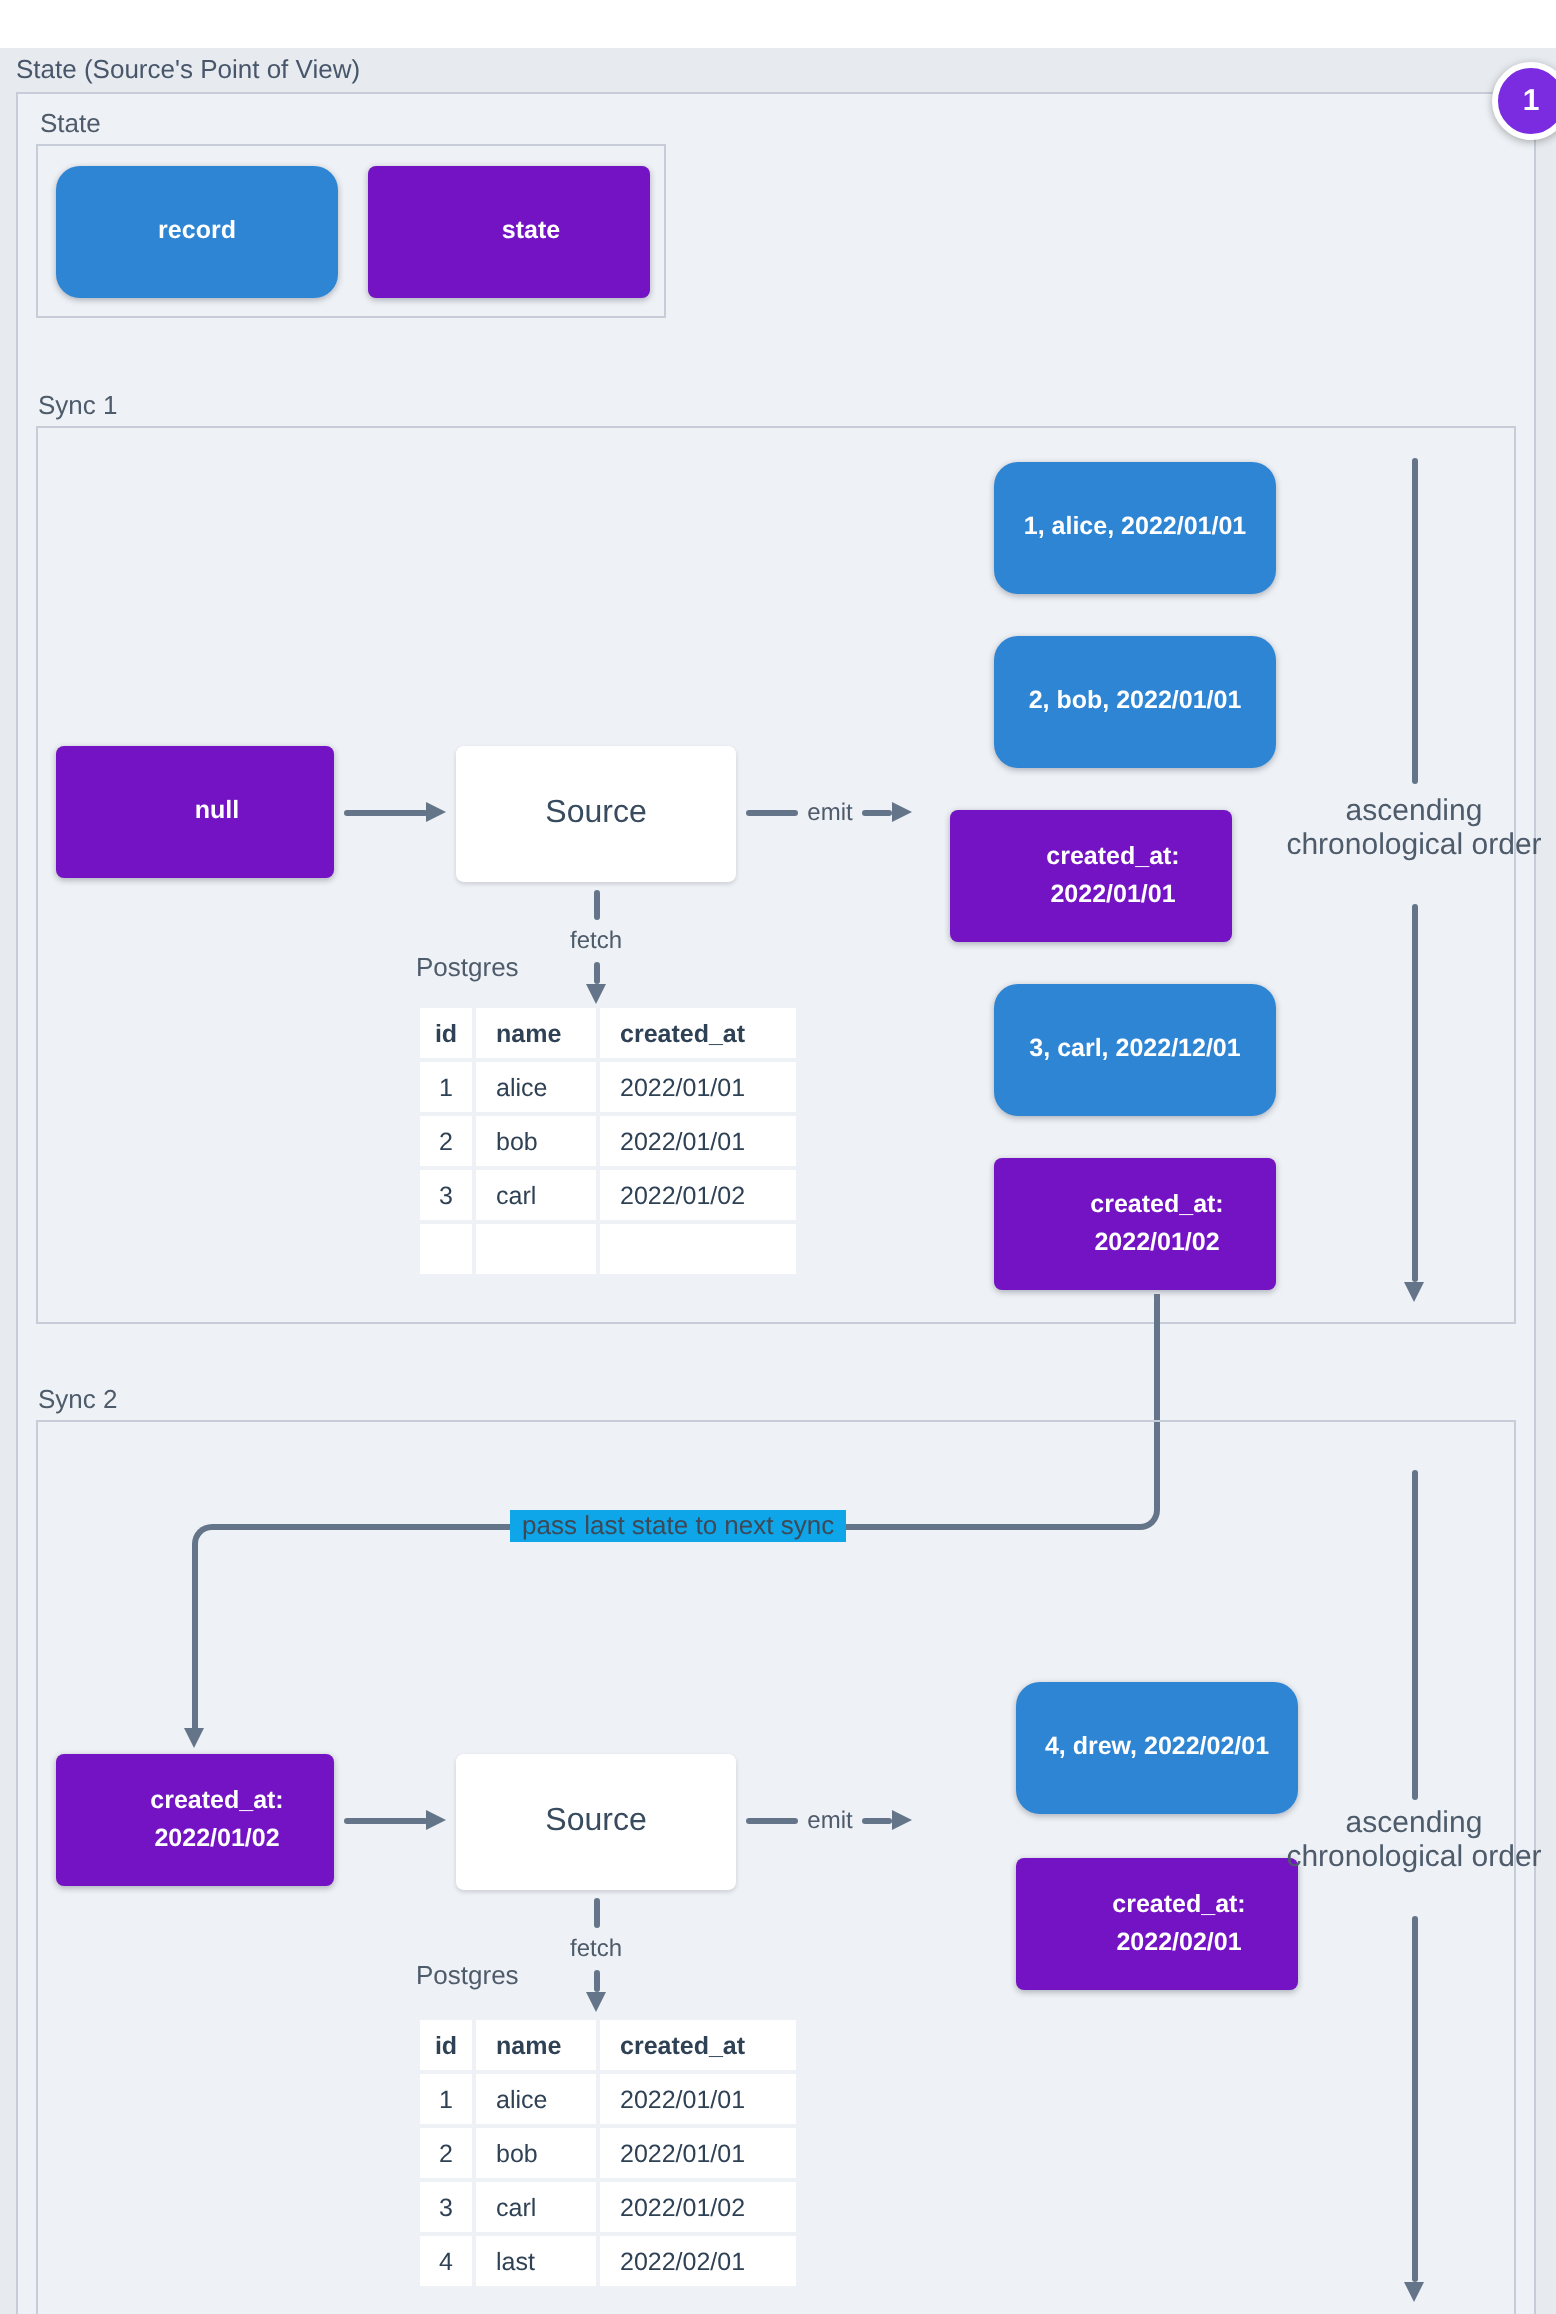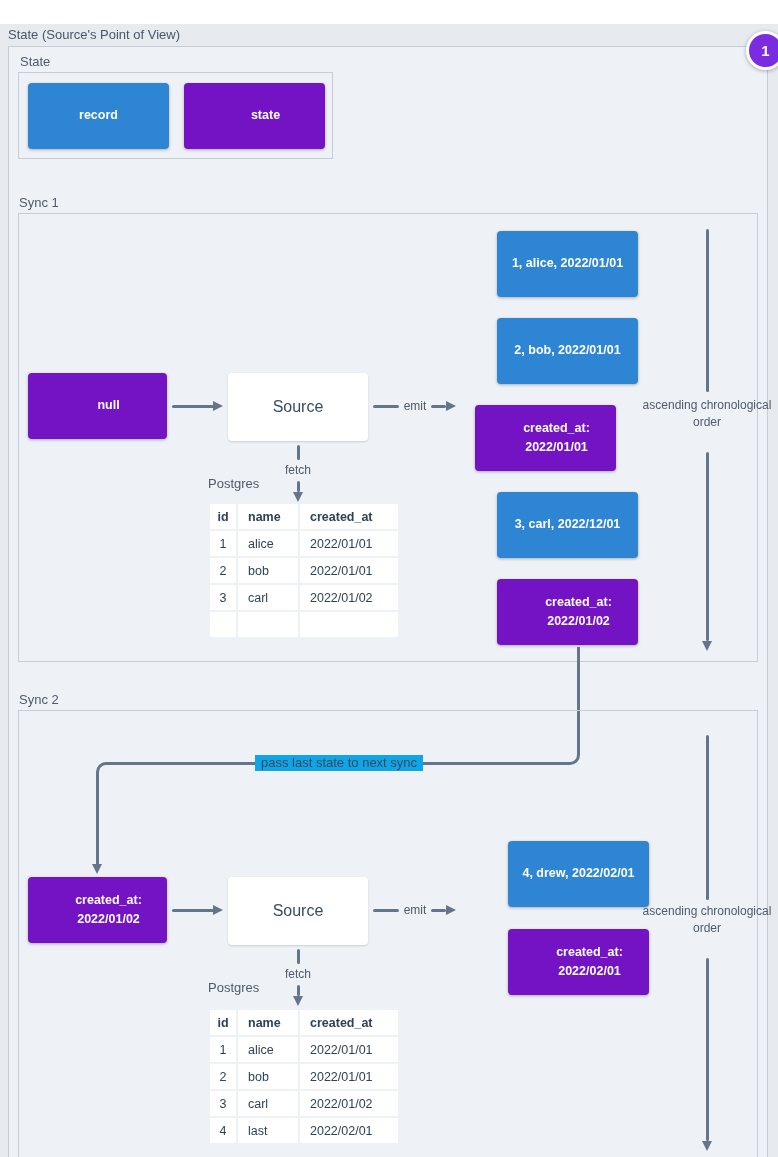--- a/index.html
+++ b/index.html
@@ -12,33 +12,33 @@
   }
   .panel{position:absolute;border:1px solid #c6cdd8;box-sizing:border-box;}
   .panel.fill{background:#eef1f5;}
   .grouplabel{position:absolute;font-size:13px;color:#4e5b6b;white-space:nowrap;}
   .cbox{
     position:absolute;width:141px;height:66px;border-radius:4px;
     display:flex;align-items:center;justify-content:center;text-align:center;
     color:#fff;font-weight:bold;font-size:12.5px;line-height:1.55;
     box-shadow:0 1px 3px rgba(40,50,70,.35);box-sizing:border-box;padding:0 10px;
   }
-  .record{background:#2e85d4;white-space:nowrap;}
+  .record{background:#2e85d4;white-space:nowrap;border-radius:12px;}
   .state{background:#7413c4;padding-left:32px;}
   .whitebox{
     position:absolute;width:140px;height:68px;background:#ffffff;border-radius:4px;
     display:flex;align-items:center;justify-content:center;
     color:#394b5e;font-size:16px;box-shadow:0 1px 2px rgba(40,50,70,.18);
   }
   .hline{position:absolute;height:3px;background:#64758a;border-radius:2px;}
   .vline{position:absolute;width:3px;background:#64758a;border-radius:2px;}
   .arr-r{position:absolute;width:0;height:0;border-top:5.5px solid transparent;border-bottom:5.5px solid transparent;border-left:10px solid #64758a;}
   .arr-d{position:absolute;width:0;height:0;border-left:5.5px solid transparent;border-right:5.5px solid transparent;border-top:10px solid #64758a;}
   .flowlabel{position:absolute;font-size:12px;color:#4e5b6b;text-align:center;}
-  .ordernote{position:absolute;width:130px;text-align:center;font-size:12px;line-height:17px;color:#4e5b6b;}
+  .ordernote{position:absolute;width:130px;text-align:center;font-size:15px;line-height:17px;color:#4e5b6b;}
   .elbow-br{position:absolute;border-right:3px solid #64758a;border-bottom:3px solid #64758a;border-bottom-right-radius:10px;box-sizing:border-box;}
   .elbow-tl{position:absolute;border-left:3px solid #64758a;border-top:3px solid #64758a;border-top-left-radius:10px;box-sizing:border-box;}
   .connlabel{position:absolute;font-size:13px;color:#3d4957;background:#0ea5e9;padding:0 6px;line-height:16px;}
   table.db{position:absolute;border-collapse:separate;border-spacing:2px;}
   table.db th,table.db td{
     background:#ffffff;font-size:12.5px;color:#2f4154;height:25px;
     padding:0 10px;text-align:left;font-weight:normal;white-space:nowrap;
   }
   table.db th{font-weight:bold;}
   table.db .c-id{width:18px;text-align:center;padding:0 4px;}

